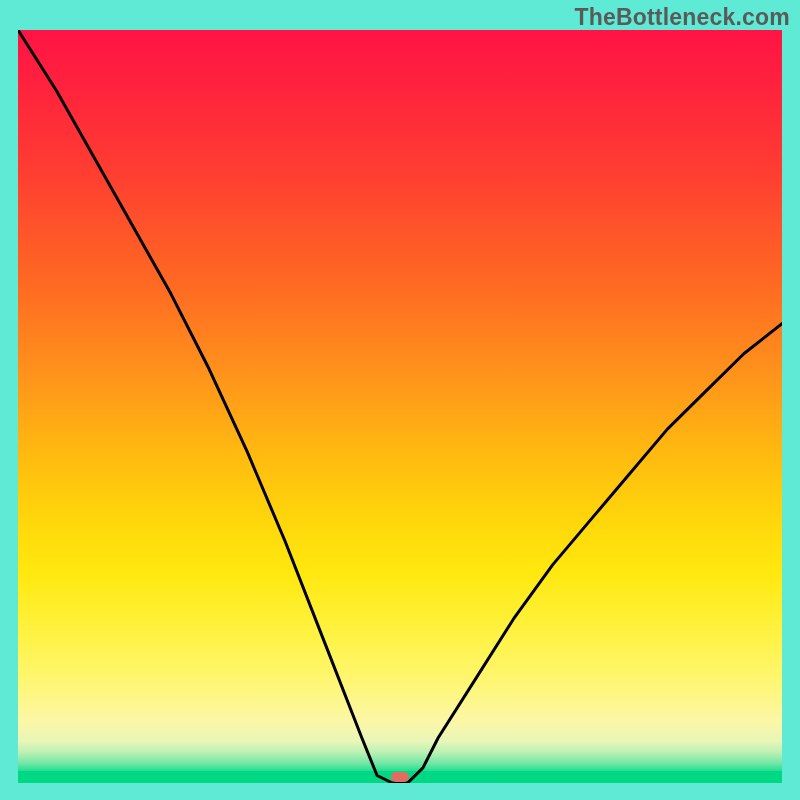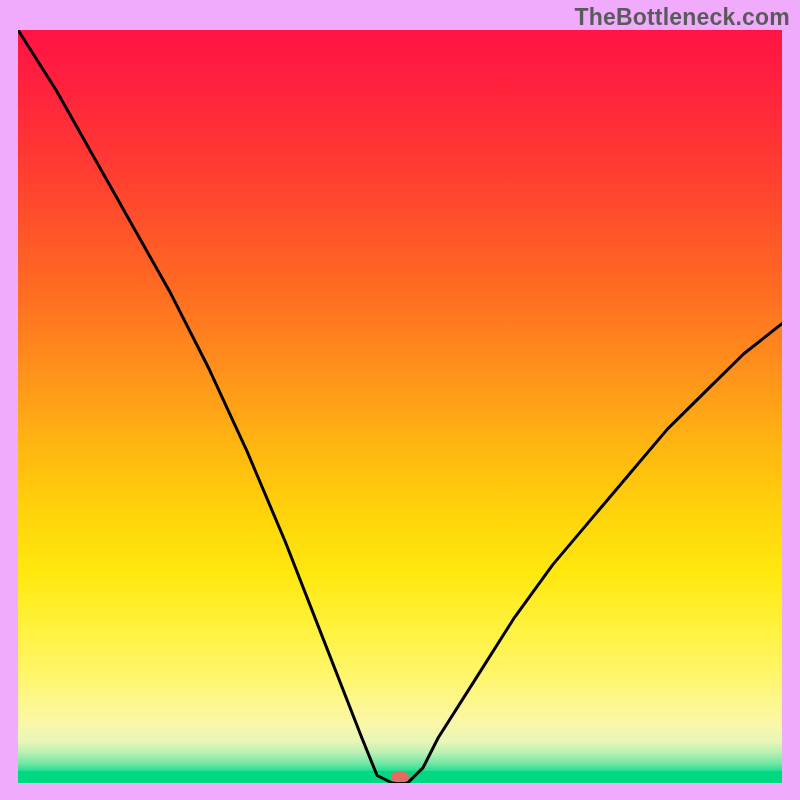--- a/index.html
+++ b/index.html
@@ -8,21 +8,21 @@
     width: 800px;
     height: 800px;
     background: #000;
     overflow: hidden;
     font-family: Arial, Helvetica, sans-serif;
   }
   .frame {
     position: relative;
     width: 800px;
     height: 800px;
-    background: #f0abfc;
+    background: #5eead4;
   }
   .watermark {
     position: absolute;
     top: 4px;
     right: 10px;
     font-size: 23px;
     font-weight: 600;
     color: #5a5a5a;
     letter-spacing: 0.2px;
     z-index: 30; 

